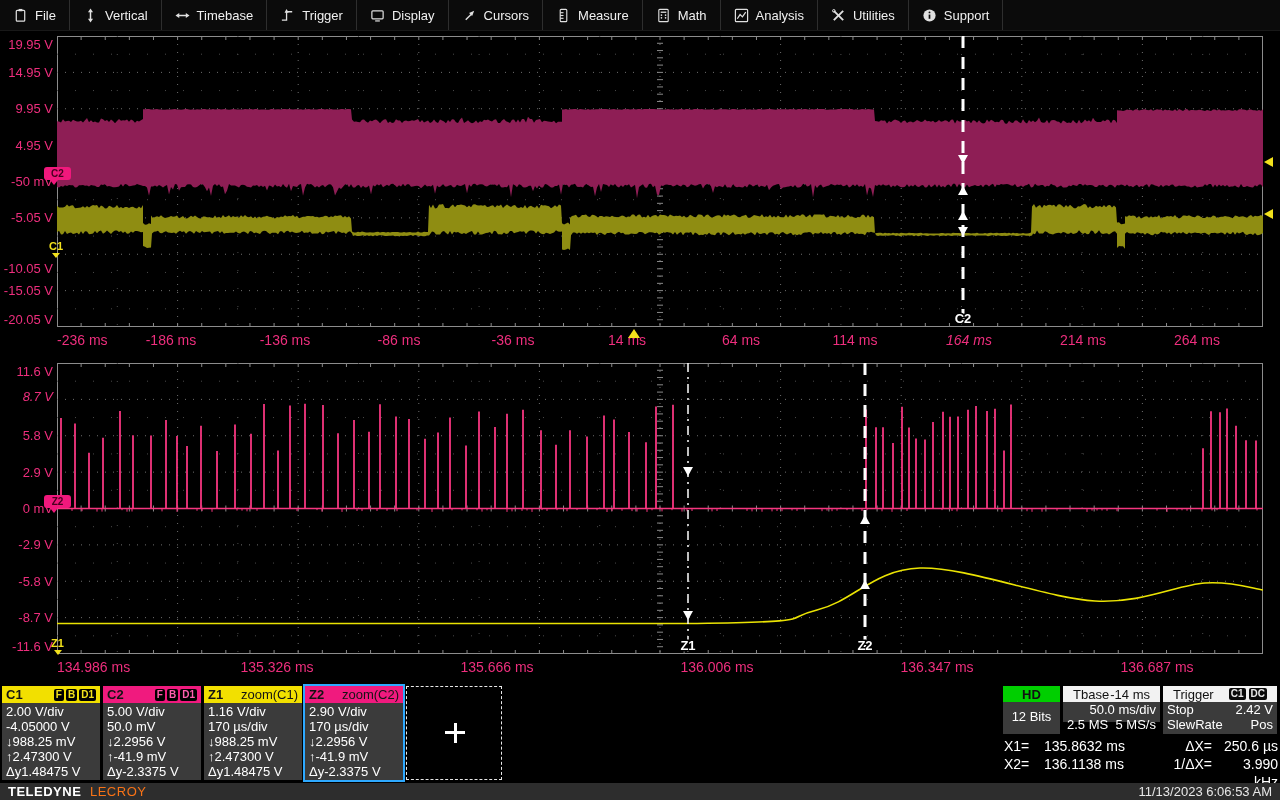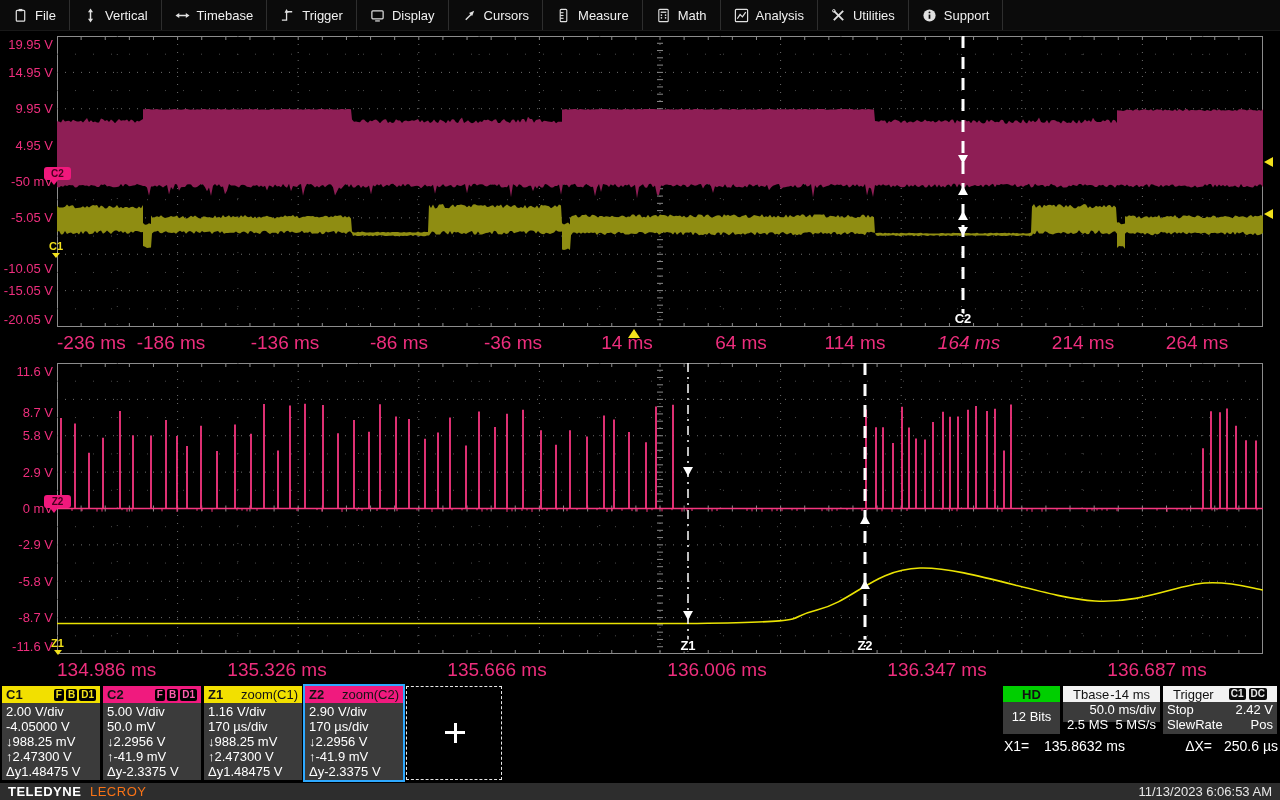--- a/index.html
+++ b/index.html
@@ -11,21 +11,21 @@
   .menubar{position:absolute;left:0;top:0;width:1280px;height:30px;background:#0b0b0b;
            display:flex;align-items:center;border-bottom:1px solid #181818}
   .menu-item{display:flex;align-items:center;gap:7px;padding:0 13px;height:30px;
              color:#f0f0f0;font-size:13px;white-space:nowrap}
   .menu-sep{width:1px;height:30px;background:#2e2e2e}
   .micon{width:15px;height:15px;flex:0 0 auto}
 
   
   .ylab{position:absolute;width:53px;text-align:right;font-size:13px;color:#ee2e7d;
         line-height:13px;height:13px}
-  .xlab{position:absolute;font-size:19px;color:#ee2e7d;white-space:nowrap}
+  .xlab{position:absolute;font-size:14px;color:#ee2e7d;white-space:nowrap}
 
   
   .chipbadge{position:absolute;width:27px;height:13px;border-radius:3px;font-size:10px;
              font-weight:bold;text-align:center;line-height:13px}
   .badge-pink{background:#f0187c;color:#46001f}
   .tri{position:absolute;width:0;height:0}
   .marker-text{position:absolute;font-size:11px;font-weight:bold;color:#f2e11c;line-height:11px}
 
   
   .chbox{position:absolute;top:686px;width:98px;height:94px;background:#3b3b3b}
@@ -282,21 +282,21 @@
     <div class="ylab" style="top: 38px;">19.95 V</div>
     <div class="ylab" style="top: 65.875px;">14.95 V</div>
     <div class="ylab" style="top: 102.25px;">9.95 V</div>
     <div class="ylab" style="top: 138.625px;">4.95 V</div>
     <div class="ylab" style="top: 175px;">-50 mV</div>
     <div class="ylab" style="top: 211.375px;">-5.05 V</div>
     <div class="ylab" style="top: 262px;">-10.05 V</div>
     <div class="ylab" style="top: 284.125px;">-15.05 V</div>
     <div class="ylab" style="top: 313px;">-20.05 V</div>
     <div class="ylab" style="top: 365px;">11.6 V</div>
-    <div class="ylab" style="top: 406px;">8.7 V</div>
+    <div class="ylab" style="top: 390px; font-style: italic;">8.7 V</div>
     <div class="ylab" style="top: 429.25px;">5.8 V</div>
     <div class="ylab" style="top: 465.625px;">2.9 V</div>
     <div class="ylab" style="top: 502px;">0 mV</div>
     <div class="ylab" style="top: 538.375px;">-2.9 V</div>
     <div class="ylab" style="top: 574.75px;">-5.8 V</div>
     <div class="ylab" style="top: 611.125px;">-8.7 V</div>
     <div class="ylab" style="top: 640px;">-11.6 V</div>
     <div class="xlab" style="top: 332px; left: 57px;">-236 ms</div>
     <div class="xlab" style="top: 332px; left: 171px; transform: translateX(-50%);">-186 ms</div>
     <div class="xlab" style="top: 332px; left: 285px; transform: translateX(-50%);">-136 ms</div>
@@ -490,20 +490,26 @@
   </div>
 </div>
 
 <div class="readout">
   <div class="rrow">
     <span class="rl">X1=</span>
     <span class="rv">135.8632 ms</span>
     <span class="rl2">ΔX=</span>
     <span class="rv2">250.6 µs</span>
   </div>
+  <div class="rrow">
+    <span class="rl">X2=</span>
+    <span class="rv">136.1138 ms</span>
+    <span class="rl2">1/ΔX=</span>
+    <span class="rv2">3.990 kHz</span>
+  </div>
 </div>
 
 <div class="footer">
   <div class="brand">
     <b>TELEDYNE</b>
     <span>LECROY</span>
   </div>
   <div class="datetime">11/13/2023 6:06:53 AM</div>
 </div>
 

